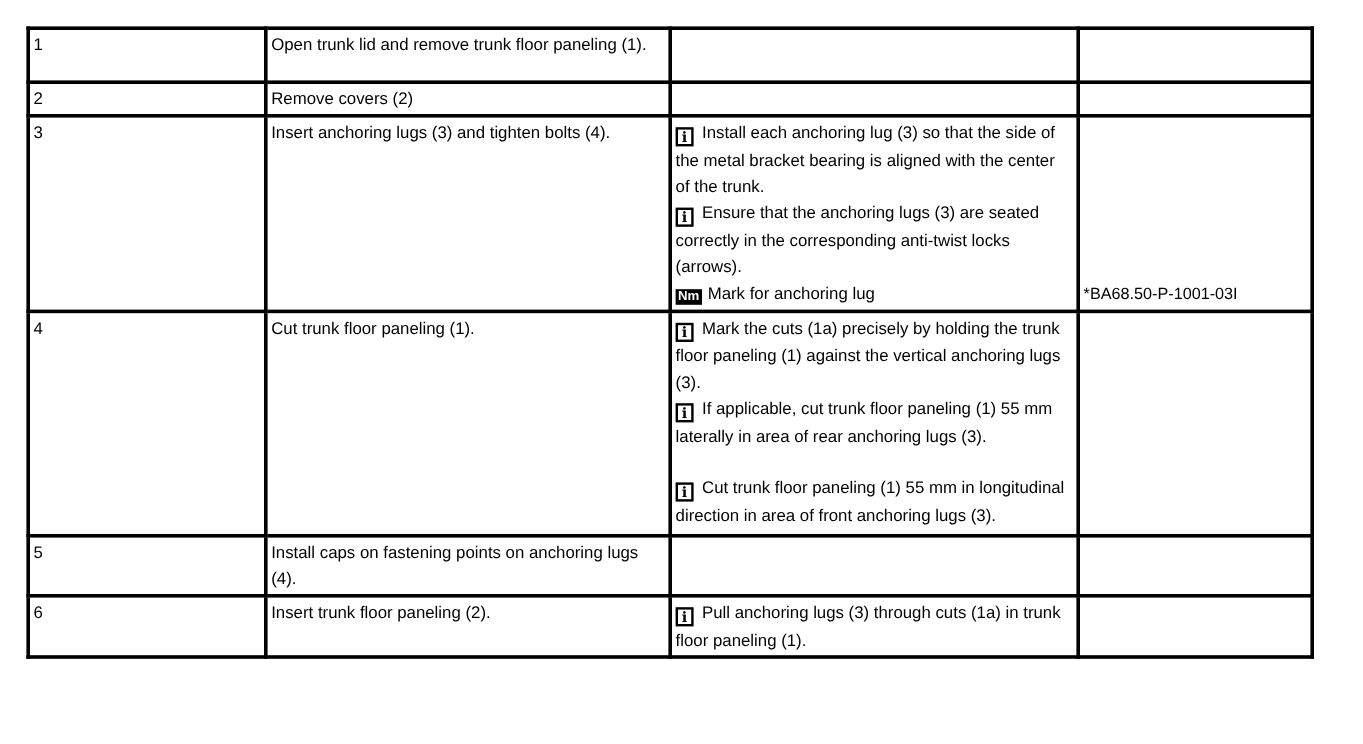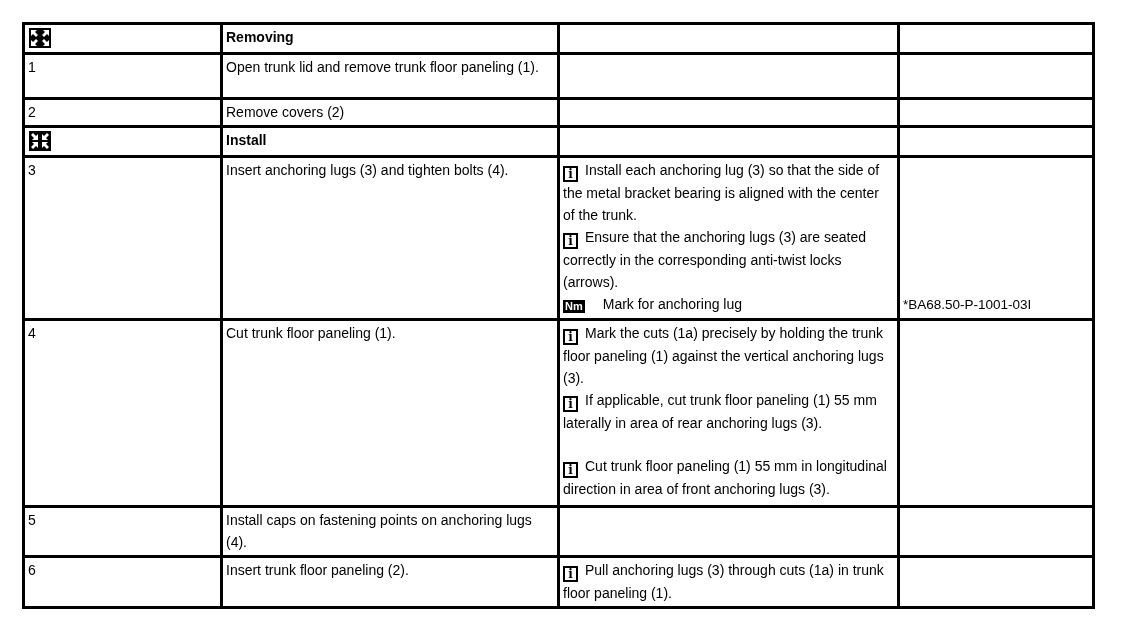--- a/index.html
+++ b/index.html
@@ -57,87 +57,51 @@
   }
   .nm-icon {
     display: inline-block;
     background: #000000;
     color: #ffffff;
     font-weight: bold;
     font-size: 11px;
     line-height: 13px;
     padding: 0 2px;
     vertical-align: -1px;
-    margin-right: 18px;
+    margin-right: 5px;
   }
   .opicon svg { display: block; }
 </style>
 </head>
 <body>
 
 <table class="proc">
   <colgroup>
       <col class="c1">
       <col class="c2">
       <col class="c3">
       <col class="c4">
     </colgroup>
 
   <tbody>
-      <tr class="r0">
-    <td class="icon-cell">
-      <span class="opicon">
-        <svg width="22" height="20" viewBox="0 0 22 20">
-          <rect x="0" y="0" width="22" height="20" fill="#000000"></rect>
-          <g fill="#ffffff">
-            <polygon points="2,2 8,2 6,4 9,7 7,9 4,6 2,8"></polygon>
-            <polygon points="20,2 14,2 16,4 13,7 15,9 18,6 20,8"></polygon>
-            <polygon points="2,18 8,18 6,16 9,13 7,11 4,14 2,12"></polygon>
-            <polygon points="20,18 14,18 16,16 13,13 15,11 18,14 20,12"></polygon>
-          </g>
-        </svg>
-      </span>
-    </td>
-    <td class="section-label">Removing</td>
-    <td></td>
-    <td></td>
-  </tr>
 
   <tr class="r1">
     <td>1</td>
     <td>Open trunk lid and remove trunk floor paneling (1).</td>
     <td></td>
     <td></td>
   </tr>
 
   <tr class="r2">
     <td>2</td>
     <td>Remove covers (2)</td>
     <td></td>
     <td></td>
   </tr>
 
-  <tr class="r3">
-    <td class="icon-cell">
-      <span class="opicon">
-        <svg width="22" height="20" viewBox="0 0 22 20">
-          <rect x="0" y="0" width="22" height="20" fill="#000000"></rect>
-          <g fill="#ffffff">
-            <polygon points="9,9 3,9 5,7 2,4 4,2 7,5 9,3"></polygon>
-            <polygon points="13,9 19,9 17,7 20,4 18,2 15,5 13,3"></polygon>
-            <polygon points="9,11 3,11 5,13 2,16 4,18 7,15 9,17"></polygon>
-            <polygon points="13,11 19,11 17,13 20,16 18,18 15,15 13,17"></polygon>
-          </g>
-        </svg>
-      </span>
-    </td>
-    <td class="section-label">Install</td>
-    <td></td>
-    <td></td>
-  </tr>
 
   <tr class="r4">
     <td>3</td>
     <td>Insert anchoring lugs (3) and tighten bolts (4).</td>
     <td>
       <p class="note"><span class="i-icon">i</span><span>Install each anchoring lug (3) so that the side of the metal bracket bearing is aligned with the center of the trunk.</span></p>
       <p class="note"><span class="i-icon">i</span><span>Ensure that the anchoring lugs (3) are seated correctly in the corresponding anti-twist locks (arrows).</span></p>
       <p class="note"><span class="nm-icon">Nm</span><span>Mark for anchoring lug</span></p>
     </td>
     <td class="ref-cell">

